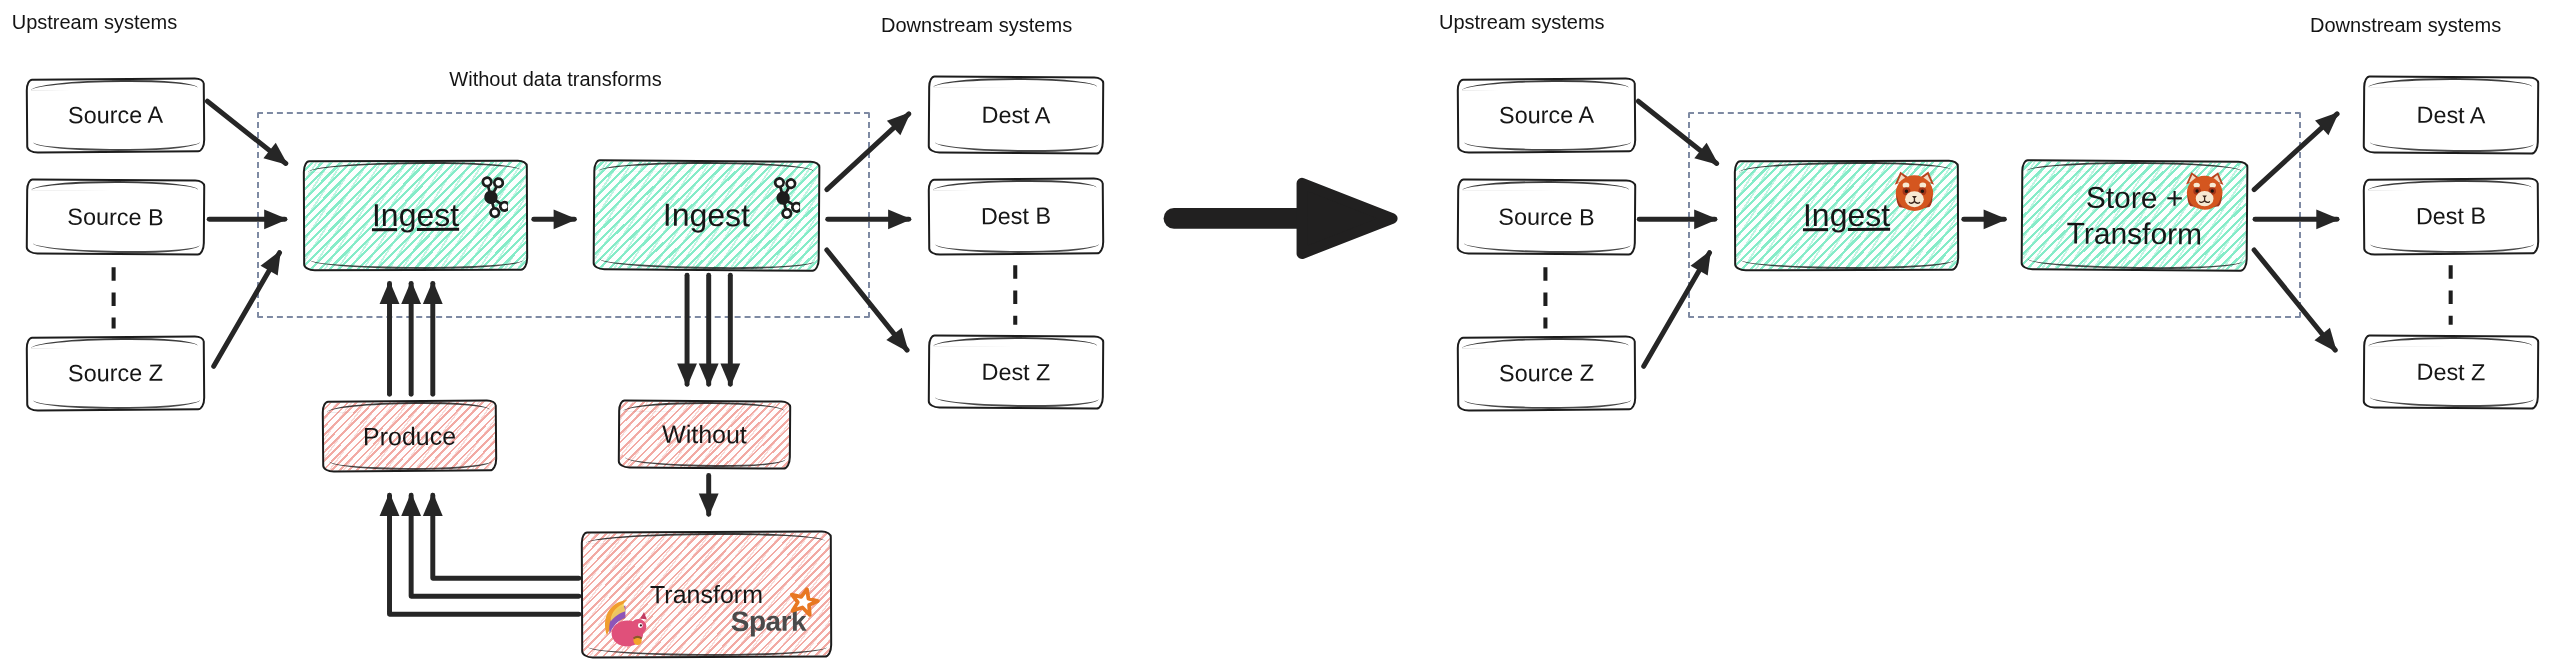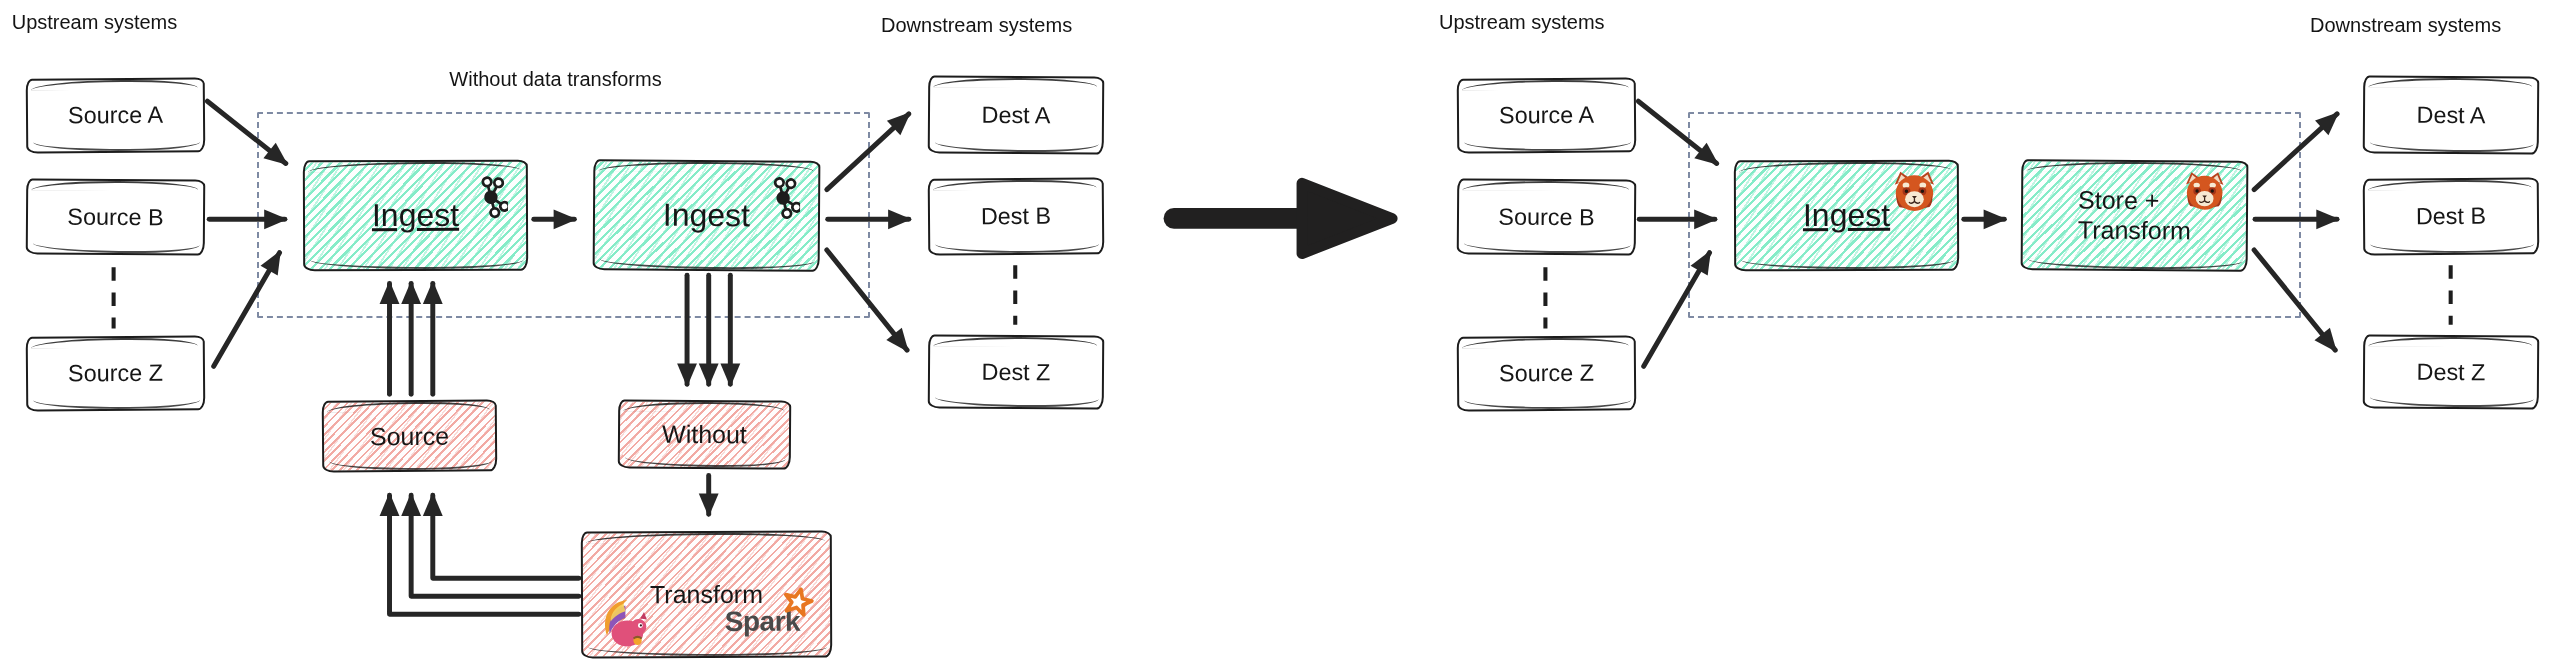--- a/index.html
+++ b/index.html
@@ -27,33 +27,33 @@
   .teal{background-color:#fdfffe;background-image:
         repeating-linear-gradient(135deg,transparent 0 4.5px,var(--teal-hatch) 4.5px 6.7px),
         repeating-linear-gradient(123deg,transparent 0 9px,rgba(133,236,200,.5) 9px 10.8px);}
   .pink{background-color:#fffdfd;background-image:
         repeating-linear-gradient(135deg,transparent 0 4.1px,var(--pink-hatch) 4.1px 6px),
         repeating-linear-gradient(127deg,transparent 0 10px,rgba(242,170,164,.42) 10px 11.4px);}
 
   .lbl-sm{font-size:23.4px;}
   .lbl-md{font-size:25px;}
   .lbl-lg{font-size:32px;}
-  .lbl-2line{font-size:25px;line-height:1.18;text-align:left;}
+  .lbl-2line{font-size:30px;line-height:1.18;text-align:center;}
 
   
   .dashed-region{position:absolute;border:2.7px dashed var(--dashed-boundary);
        border-radius:1.8px;box-sizing:border-box;background:transparent;}
 
   
   .corner-icon{position:absolute;top:11.7px;right:18px;}
   .panda-icon{position:absolute;top:8px;right:20px;}
 
   .transform-label{position:absolute;top:47px;left:0;right:0;text-align:center;font-size:25px;}
   .flink-wrap{position:absolute;left:16px;bottom:5.4px;}
-  .spark-wrap{position:absolute;right:30px;bottom:18px;}
+  .spark-wrap{position:absolute;right:24px;bottom:18px;}
   .spark-word{font-size:28px;font-weight:700;color:var(--spark-text-gray);letter-spacing:-0.5px;}
   .spark-star{position:absolute;top:-19px;right:-12.6px;transform:rotate(14deg);}
 
   svg.overlay{position:absolute;left:0;top:0;pointer-events:none;}
   .arrow{stroke:var(--arrow);stroke-width:5.5;fill:none;stroke-linecap:round;stroke-linejoin:round;}
   .dashline{stroke:#1d1d1d;stroke-width:4.5;stroke-dasharray:15 13;fill:none;}
 </style>
 </head>
 <body>
 
@@ -119,21 +119,21 @@
       <span>Dest A</span>
     </div>
   <div class="box r1 lbl-sm" style="left:928px;top:178px;width:176px;height:77px;">
       <span>Dest B</span>
     </div>
   <div class="box r2 lbl-sm" style="left:928px;top:335px;width:176px;height:74px;">
       <span>Dest Z</span>
     </div>
 
   <div class="box r1 pink lbl-md" style="left:322px;top:400px;width:175px;height:72px;">
-      <span>Source</span>
+      <span>Produce</span>
     </div>
   <div class="box r2 pink lbl-md" style="left:618px;top:400px;width:173px;height:69px;">
       <span>Without</span>
     </div>
 
   <div class="box r3 pink" style="left:581px;top:531px;width:251px;height:127px;">
     <span class="transform-label">Transform</span>
     <span class="flink-wrap">
       <svg width="49" height="52" viewBox="0 0 52 56">
         <path d="M30,4 C10,6 2,24 8,42 C12,32 18,26 28,24 C20,20 22,10 30,4 Z" fill="#f09d2e"></path>

